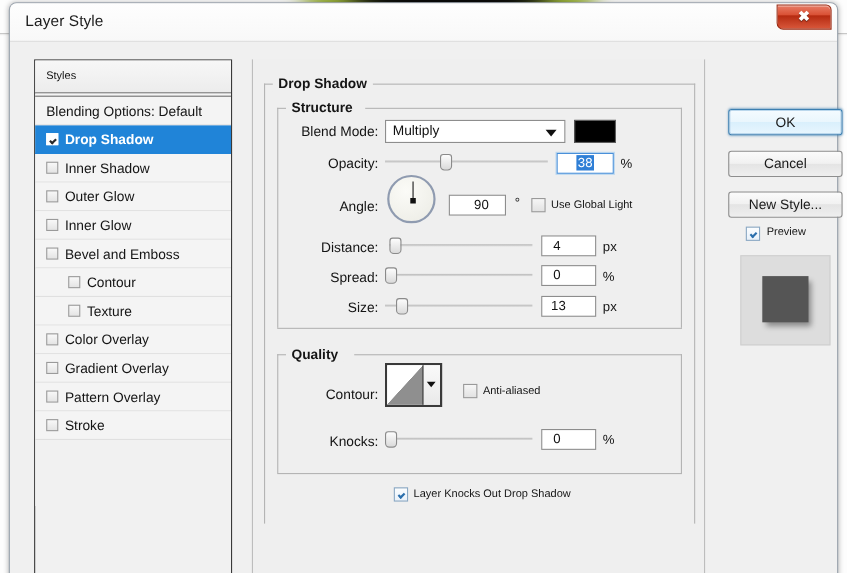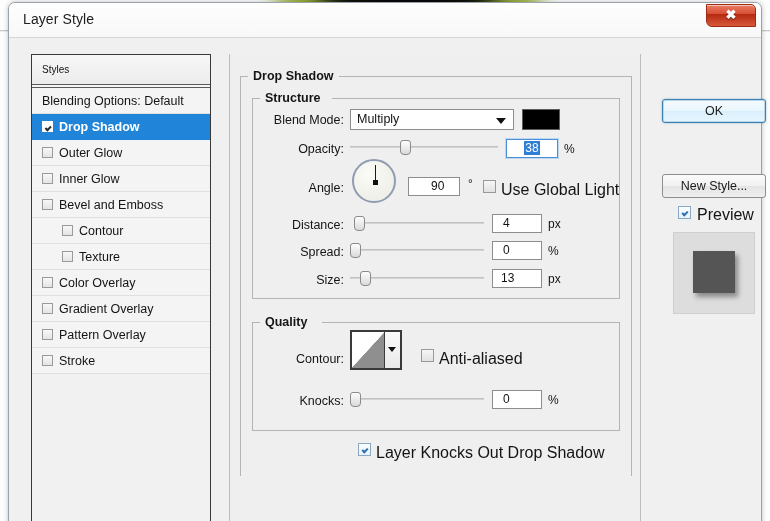--- a/index.html
+++ b/index.html
@@ -155,21 +155,21 @@
   .chk{
     position:absolute;width:13px;height:13px;box-sizing:border-box;
     background:linear-gradient(to bottom,#f6f6f6,#e2e2e2);
     border:1px solid #999;cursor:pointer;
   }
   .chk.on{background:linear-gradient(to bottom,#fbfdff,#e8f1fa);border-color:#8aa8c4;}
   .chk.on:after{
     content:"";position:absolute;left:3px;top:4px;width:4px;height:2px;
     border-left:2px solid #2b6fad;border-bottom:2px solid #2b6fad;transform:rotate(-45deg);
   }
-  .chk-lbl{position:absolute;font-size:16px;color:#141414;}
+  .chk-lbl{position:absolute;font-size:10px;color:#141414;}
 
   
   #contour-box{
     position:absolute;width:52px;height:40px;border:2px solid #3a3a3a;
     box-sizing:border-box;background:#fff;cursor:pointer;
   }
   #contour-img{position:absolute;left:0;top:0;width:33px;height:36px;
     background:linear-gradient(to bottom right,#ffffff 0%,#ffffff 49%,#8f8f8f 50%,#8f8f8f 100%);}
   #contour-drop{
     position:absolute;right:0;top:0;width:15px;height:36px;
@@ -222,20 +222,21 @@
   </div>
 
   <div id="dialog-body">
 
     <div id="styles-panel">
       <div id="styles-header">Styles</div>
       <div id="styles-sep"></div>
       <div id="styles-rows">
           <div class="style-row"><span>Blending Options: Default</span></div>
           <div class="style-row selected"><span class="cb checked"></span><span>Drop Shadow</span></div>
+          <div class="style-row"><span class="cb"></span><span>Inner Shadow</span></div>
           <div class="style-row"><span class="cb"></span><span>Outer Glow</span></div>
           <div class="style-row"><span class="cb"></span><span>Inner Glow</span></div>
           <div class="style-row"><span class="cb"></span><span>Bevel and Emboss</span></div>
           <div class="style-row indent"><span class="cb"></span><span>Contour</span></div>
           <div class="style-row indent"><span class="cb"></span><span>Texture</span></div>
           <div class="style-row"><span class="cb"></span><span>Color Overlay</span></div>
           <div class="style-row"><span class="cb"></span><span>Gradient Overlay</span></div>
           <div class="style-row"><span class="cb"></span><span>Pattern Overlay</span></div>
           <div class="style-row"><span class="cb"></span><span>Stroke</span></div>
         </div>
@@ -343,20 +344,21 @@
       </div>
       <div class="unit" style="left:318px;top:339px;">%</div>
 
       <div class="chk on" style="left:128px;top:389px;"></div>
       <div class="chk-lbl" style="left:146px;top:390px;">Layer Knocks Out Drop Shadow</div>
 
     </div>
 
     <div id="right-panel">
       <div class="btn primary" style="top:45px;">OK</div>
+      <div class="btn" style="top:83px;">Cancel</div>
       <div class="btn" style="top:120px;">New Style...</div>
 
       <div class="chk on" style="left:24px;top:152px;"></div>
       <div class="chk-lbl" style="left:43px;top:152px;">Preview</div>
 
       <div id="preview-box" style="top:178px;">
         <div id="preview-shape" style="background: rgb(85, 85, 85);"></div>
       </div>
     </div>
 

